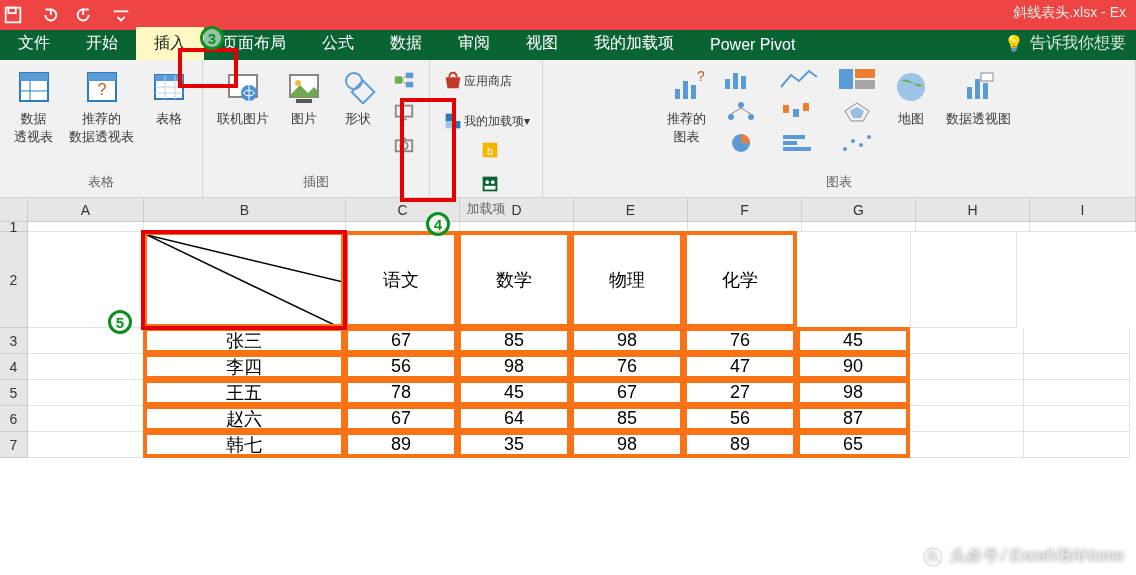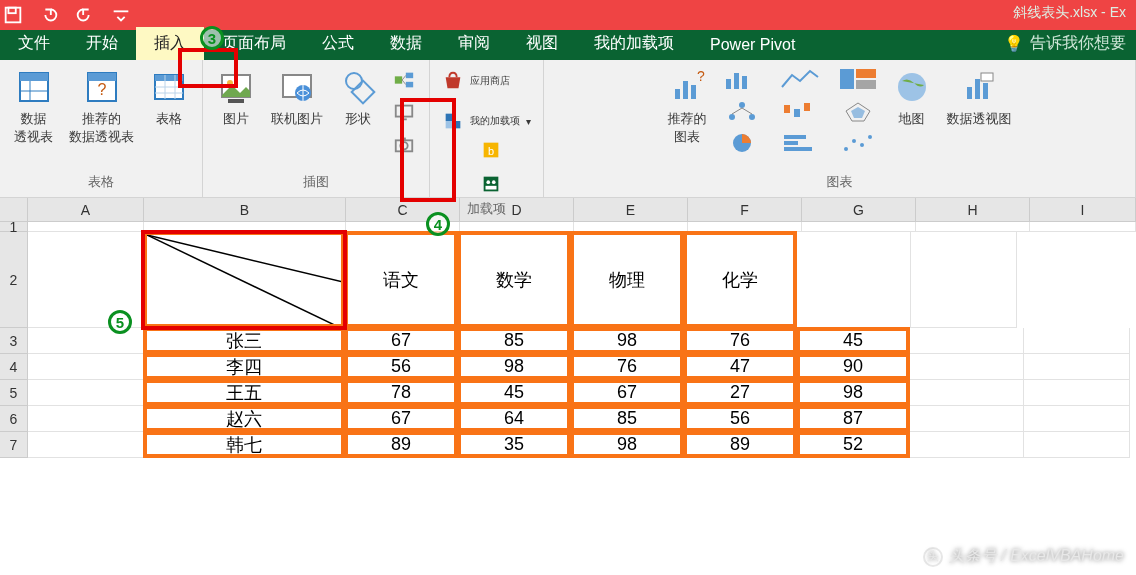--- a/index.html
+++ b/index.html
@@ -22,21 +22,21 @@
 .ribbon { background: #f1f1f1; border-bottom: 1px solid #d4d4d4; height: 138px; display: flex; }
 .rgroup { border-right: 1px solid #d4d4d4; padding: 6px 10px 2px 10px; display: flex; flex-direction: column; align-items: center; justify-content: space-between; }
 .rgroup-items { display: flex; align-items: flex-start; gap: 8px; }
 .rbtn { display: flex; flex-direction: column; align-items: center; gap: 4px; font-size: 13px; color: #3a3a3a; cursor: pointer; padding: 2px 4px; min-width: 46px; }
 .rbtn .ricon { width: 38px; height: 38px; display: flex; align-items: center; justify-content: center; }
 .rbtn .ricon svg { width: 36px; height: 36px; }
 .rgroup-label { font-size: 13px; color: #666; padding: 2px 0 4px 0; }
 .smallcol { display: flex; flex-direction: column; gap: 4px; }
 .smallbtn { width: 30px; height: 28px; display: flex; align-items: center; justify-content: center; cursor: pointer; }
 .smallbtn svg { width: 22px; height: 22px; }
-.addin-row { display: flex; align-items: center; gap: 6px; font-size: 10px; color: #3a3a3a; cursor: pointer; padding: 4px 2px; }
+.addin-row { display: flex; align-items: center; font-size: 12px; color: #3a3a3a; cursor: pointer; padding: 4px 2px; }
 .addin-row .aicon { width: 22px; height: 22px; display: flex; align-items: center; justify-content: center; }
 
 .chartcol { display: flex; flex-direction: column; justify-content: center; gap: 6px; }
 .chartrow { display: flex; gap: 12px; }
 .chartmini { width: 46px; height: 26px; display: flex; align-items: center; justify-content: center; cursor: pointer; }
 .chartmini svg { width: 40px; height: 24px; }
 
 
 .colhdr { display: flex; height: 24px; background: #e6e6e6; border-bottom: 1px solid #ccc; }
 .rownum-gutter { width: 28px; border-right: 1px solid #ccc; background: #e6e6e6; }
@@ -157,36 +157,36 @@
     </div>
     <div class="rgroup-label">表格</div>
   </div>
 
   <div class="rgroup">
     <div class="rgroup-items">
       <div class="rbtn">
         <div class="ricon">
             <svg viewBox="0 0 36 36">
               <rect x="4" y="6" width="28" height="22" fill="#fff" stroke="#888" stroke-width="2"></rect>
+              <circle cx="24" cy="24" r="8" fill="#4a90d9"></circle>
+              <path d="M18 24 Q24 18 30 24 M18 24 Q24 30 30 24 M24 16 L24 32" stroke="#fff" stroke-width="1" fill="none"></path>
+            </svg>
+          </div>
+        <span>联机图片</span>
+      </div>
+      <div class="rbtn">
+        <div class="ricon">
+            <svg viewBox="0 0 36 36">
+              <rect x="4" y="6" width="28" height="22" fill="#fff" stroke="#888" stroke-width="2"></rect>
               <circle cx="12" cy="14" r="3" fill="#f4b942"></circle>
               <path d="M4 26 L14 16 L22 24 L28 18 L32 22 L32 28 L4 28 Z" fill="#6fa84f"></path>
               <rect x="10" y="30" width="16" height="4" fill="#555"></rect>
             </svg>
           </div>
         <span>图片</span>
-      </div>
-      <div class="rbtn">
-        <div class="ricon">
-            <svg viewBox="0 0 36 36">
-              <rect x="4" y="6" width="28" height="22" fill="#fff" stroke="#888" stroke-width="2"></rect>
-              <circle cx="24" cy="24" r="8" fill="#4a90d9"></circle>
-              <path d="M18 24 Q24 18 30 24 M18 24 Q24 30 30 24 M24 16 L24 32" stroke="#fff" stroke-width="1" fill="none"></path>
-            </svg>
-          </div>
-        <span>联机图片</span>
       </div>
       <div class="rbtn">
         <div class="ricon">
             <svg viewBox="0 0 36 36">
               <circle cx="14" cy="12" r="8" fill="none" stroke="#5b9bd5" stroke-width="2"></circle>
               <rect x="15" y="15" width="16" height="16" transform="rotate(45 23 23)" fill="none" stroke="#5b9bd5" stroke-width="2"></rect>
             </svg>
           </div>
         <span>形状</span>
       </div>
@@ -462,21 +462,21 @@
     <div class="cell cI"></div>
       </div>
       <div class="sheetrow">
     <div class="rownum">7</div>
     <div class="cell cA"></div>
     <div class="cell cB tblcell">韩七</div>
     <div class="cell cC tblcell">89</div>
     <div class="cell cD tblcell">35</div>
     <div class="cell cE tblcell">98</div>
     <div class="cell cF tblcell">89</div>
-    <div class="cell cG tblcell">52</div>
+    <div class="cell cG tblcell">65</div>
     <div class="cell cH"></div>
     <div class="cell cI"></div>
       </div>
     </div>
 </div>
 
 <div class="anno" style="left:178px;top:48px;width:60px;height:40px"></div>
 <div class="anno-num" style="left:200px;top:26px">3</div>
 
 <div class="anno" style="left:400px;top:98px;width:56px;height:104px"></div>

